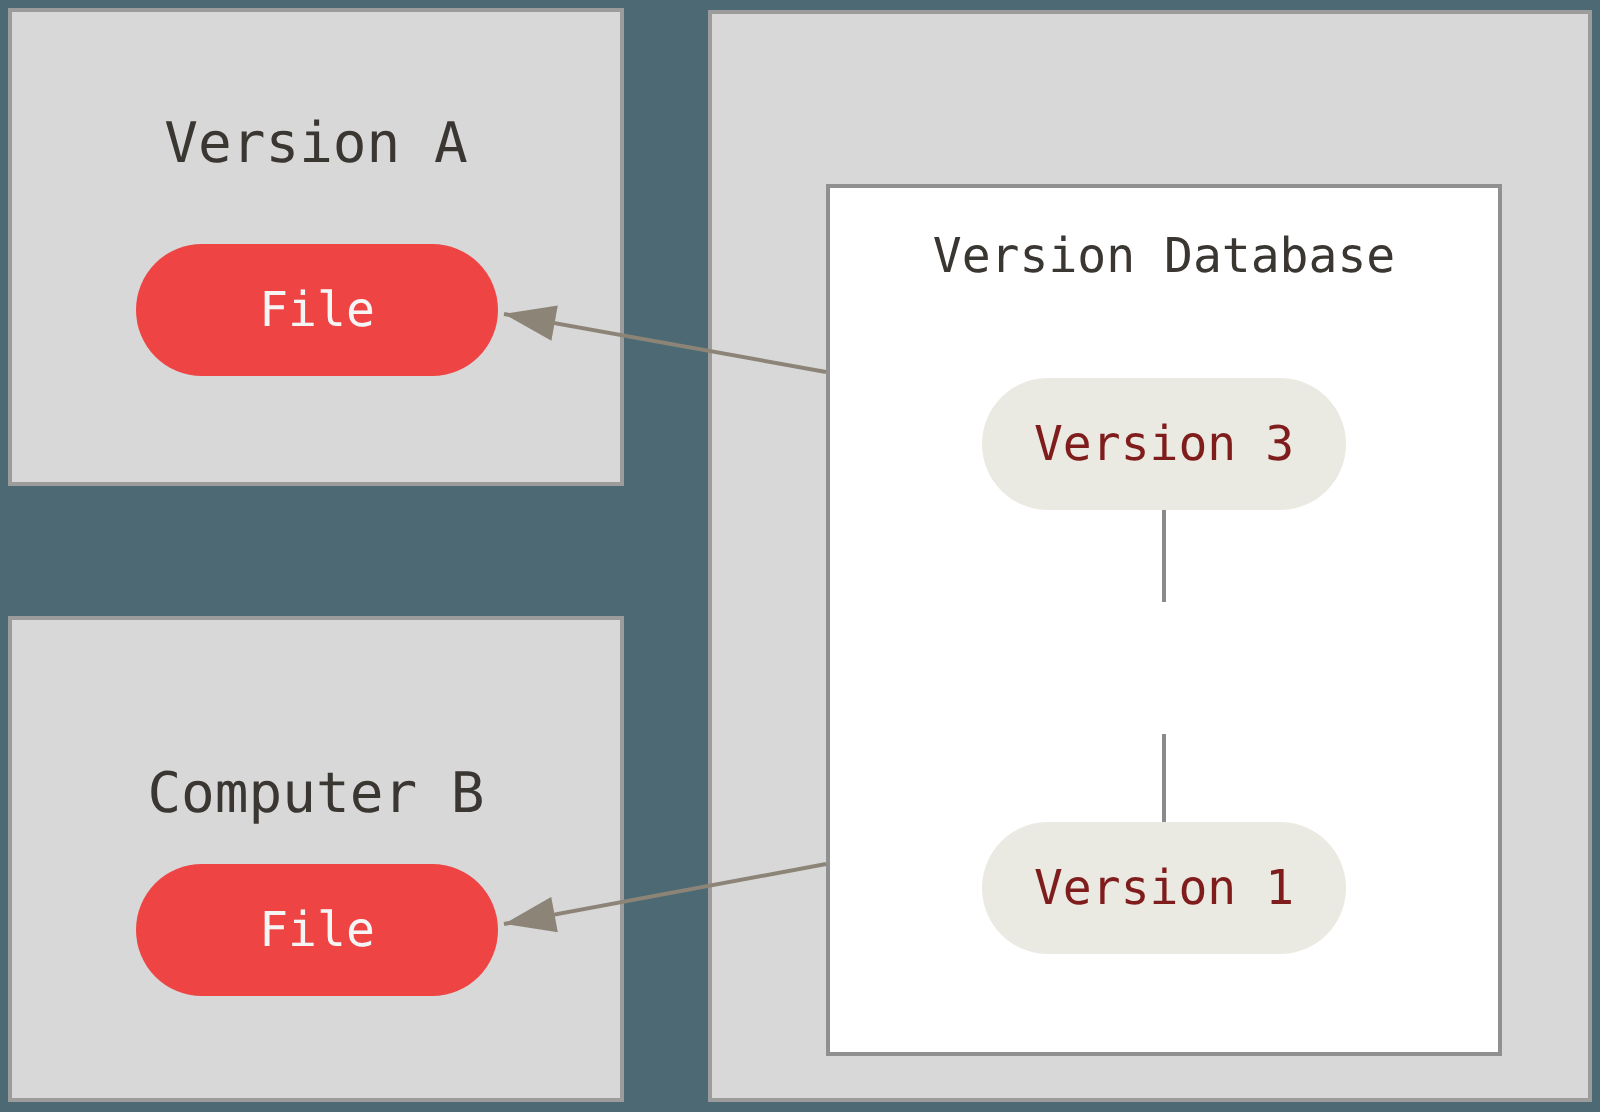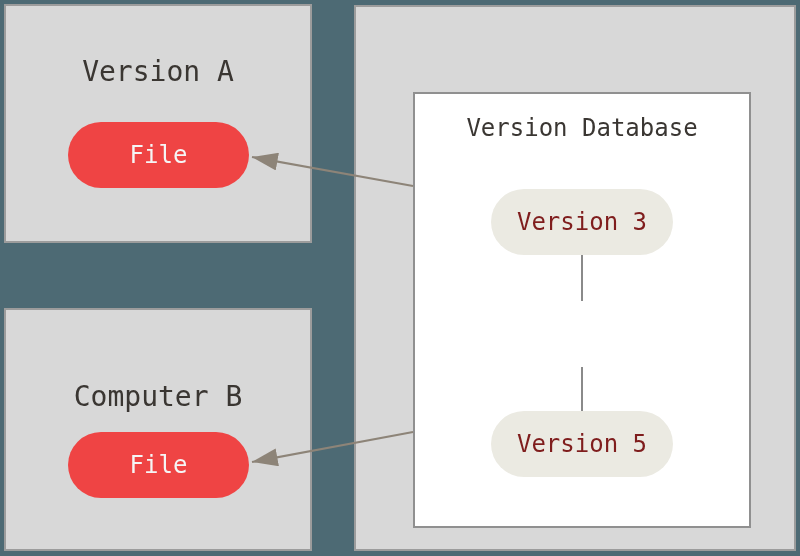--- a/index.html
+++ b/index.html
@@ -76,21 +76,21 @@
   </section>
 
   <section class="panel panel-server">
 
     <div class="db">
       <h3 class="db-title">Version Database</h3>
 
       <div class="pill version-pill v3">Version 3</div>
       <div class="connector c32"></div>
       <div class="connector c21"></div>
-      <div class="pill version-pill v1">Version 5</div>
+      <div class="pill version-pill v1">Version 1</div>
     </div>
   </section>
 
   <svg class="arrow-layer" viewBox="0 0 800 556" xmlns="http://www.w3.org/2000/svg">
     <defs>
       <marker id="ah" viewBox="0 0 10 7" refX="10" refY="3.5" markerUnits="userSpaceOnUse" markerWidth="26" markerHeight="18" orient="auto">
         <path d="M0,0 L10,3.5 L0,7 Z" fill="#8d8478"></path>
       </marker>
     </defs>
     <line x1="413" y1="186" x2="252" y2="157" stroke="#8d8478" stroke-width="2" marker-end="url(#ah)"></line>

